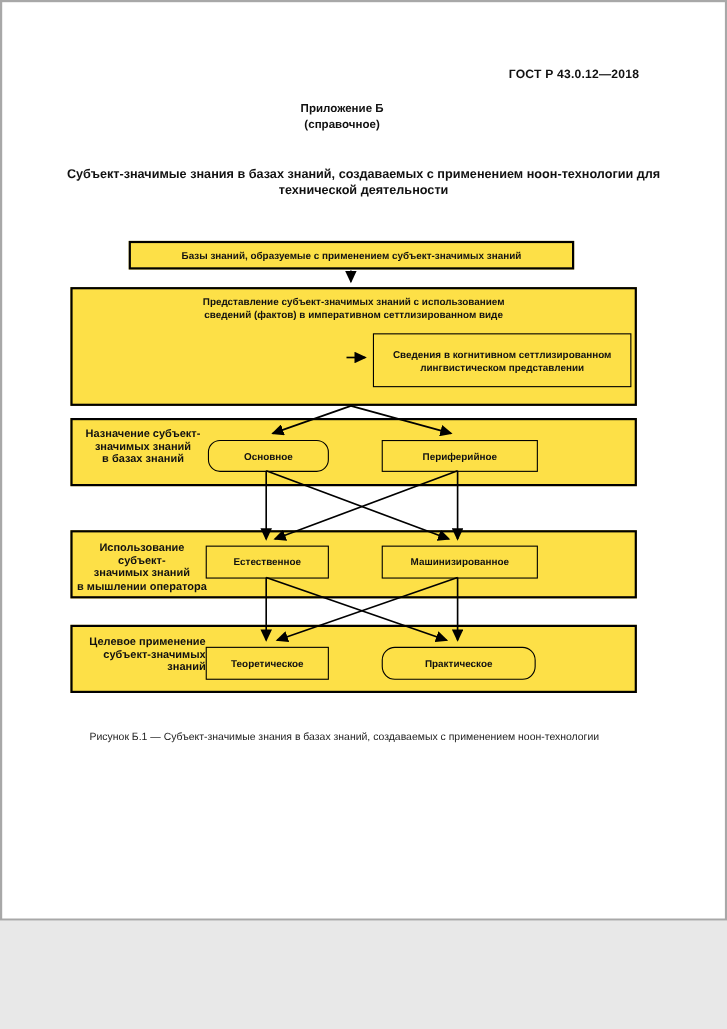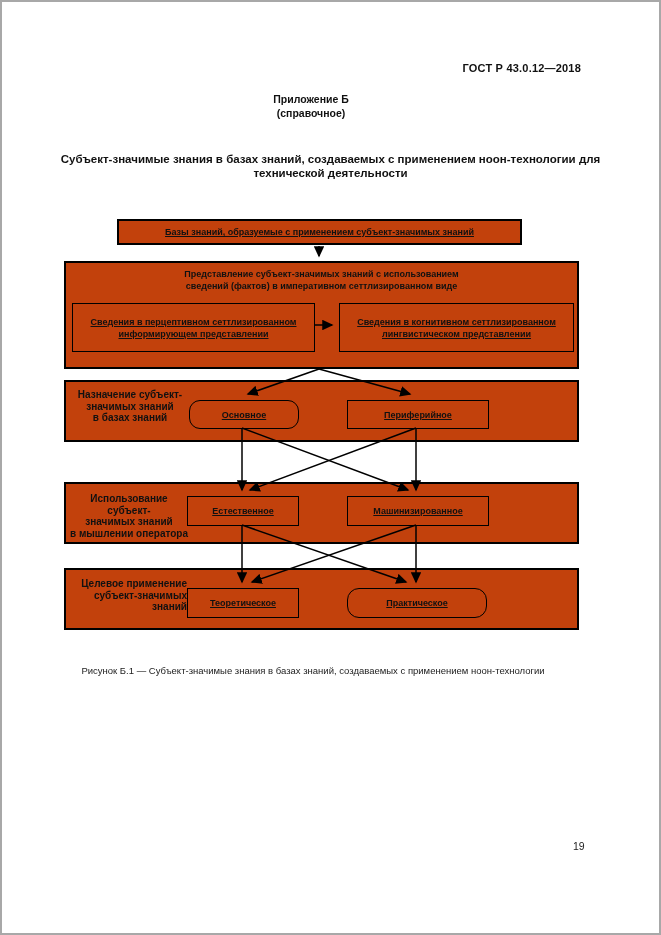--- a/index.html
+++ b/index.html
@@ -1,19 +1,19 @@
 <!DOCTYPE html>
 <html><head>
 <meta charset="utf-8">
 <style>
   html, body { margin: 0; padding: 0; background: #e8e8e8; }
   .page {
     position: relative;
     width: 661px;
-    height: 935px;
+    height: 837px;
     margin: 0 auto;
     background: #ffffff;
     border: 2px solid #a8a8a8;
     box-sizing: border-box;
     font-family: "Liberation Sans", "DejaVu Sans", sans-serif;
     color: #111;
     overflow: hidden;
   }
   .doc-code {
     position: absolute; top: 60px; right: 78px;
@@ -23,26 +23,25 @@
     position: absolute; top: 90px; left: 1px; right: 40px;
     text-align: center; font-size: 10.5px; font-weight: bold; line-height: 14px;
   }
   .section-title {
     position: absolute; top: 150px; left: 30px; right: 30px;
     text-align: center; font-size: 11.5px; font-weight: bold; line-height: 14px;
     white-space: pre-line;
   }
   .diagram { position: absolute; inset: 0; }
   .dbox {
-    position: absolute; box-sizing: border-box; background: #c2410c;
+    position: absolute; box-sizing: border-box; background: #fde047;
     border: 1.6px solid #000;
     display: flex; align-items: center; justify-content: center;
     text-align: center; font-size: 9px; font-weight: bold; line-height: 12px;
     white-space: pre-line;
-    text-decoration: underline;
   }
   .outer { border-width: 2px; }
   .box1 { left: 115px; top: 217px; width: 405px; height: 26px; }
   .box2 { left: 62px;  top: 259px; width: 515px; height: 108px; display: block; }
   .box2-title {
     position: absolute; left: 10px; right: 10px; top: 5px;
     text-align: center; font-size: 9px; font-weight: bold; line-height: 12px;
     white-space: pre-line;
   }
   .sub-left  { left: 6px;  top: 40px; width: 243px; height: 49px; }
@@ -89,22 +88,20 @@
   <div class="section-title">Субъект-значимые знания в базах знаний, создаваемых с применением ноон-технологии для
 технической деятельности</div>
 
   <div class="diagram">
 
     <div class="dbox outer box1">Базы знаний, образуемые с применением субъект-значимых знаний</div>
 
     <div class="dbox outer box2">
       <div class="box2-title">Представление субъект-значимых знаний с использованием
 сведений (фактов) в императивном сеттлизированном виде</div>
-      <div class="dbox sub-left">Сведения в перцептивном сеттлизированном
-информирующем представлении</div>
       <div class="dbox sub-right">Сведения в когнитивном сеттлизированном
 лингвистическом представлении</div>
     </div>
 
     <div class="dbox band band3">
       <div class="band-label">Назначение субъект-
 значимых знаний
 в базах знаний</div>
       <div class="dbox b3a">Основное</div>
       <div class="dbox b3b">Периферийное</div>

